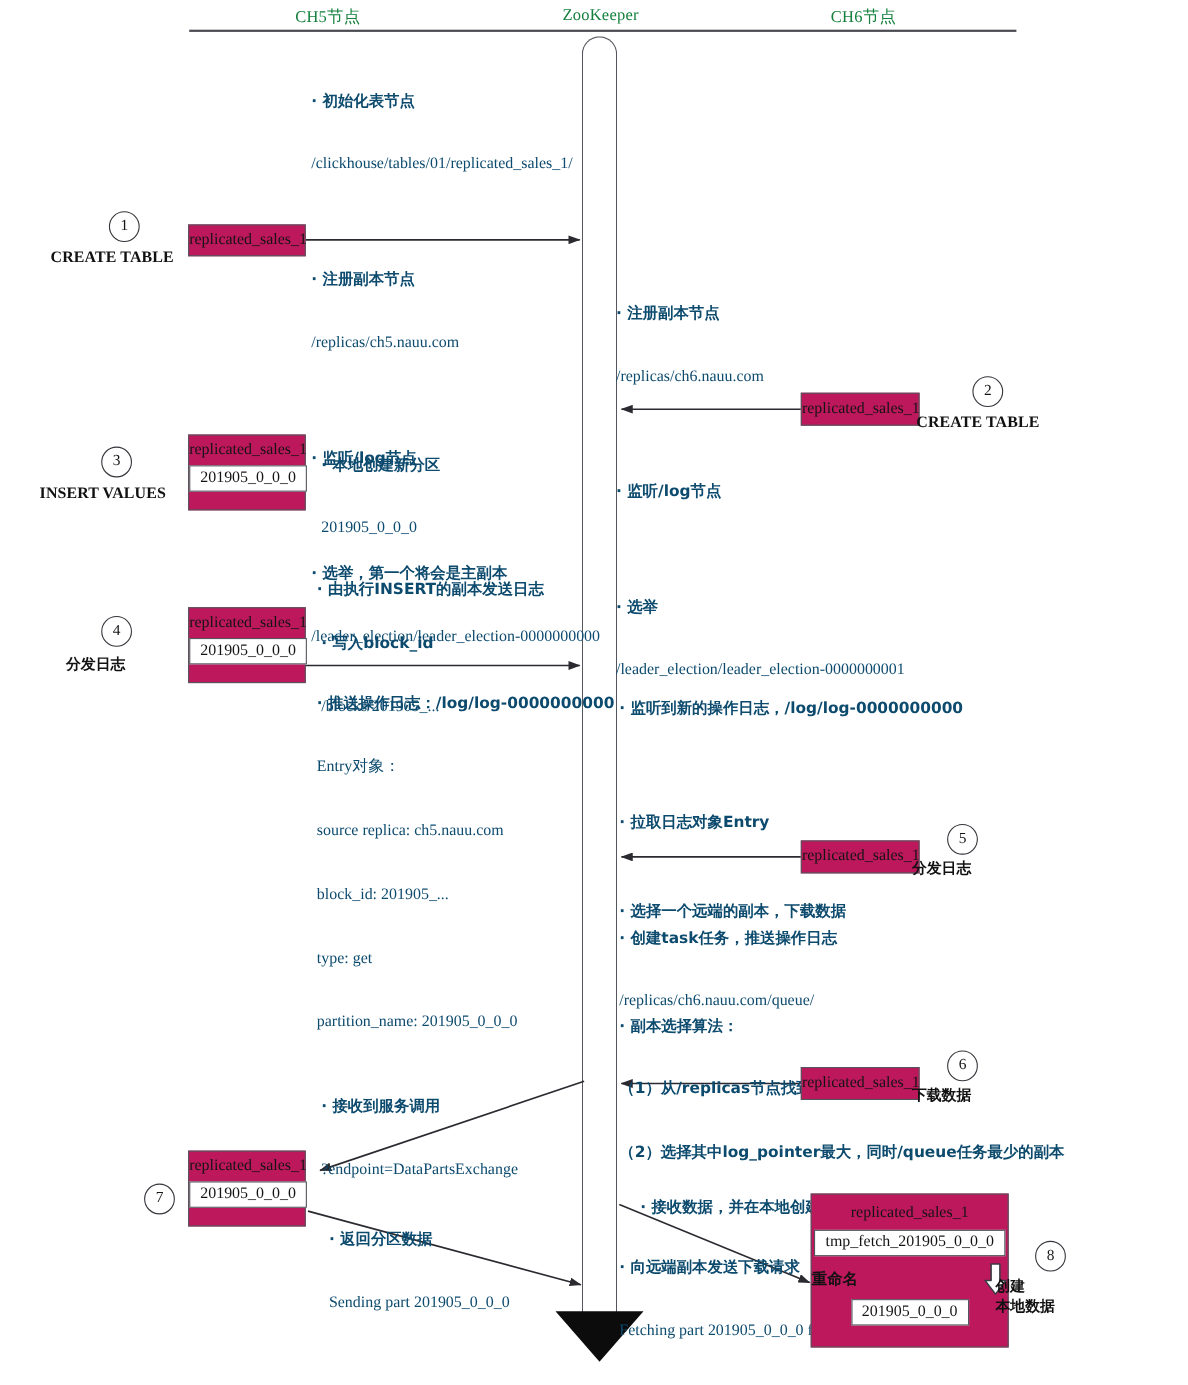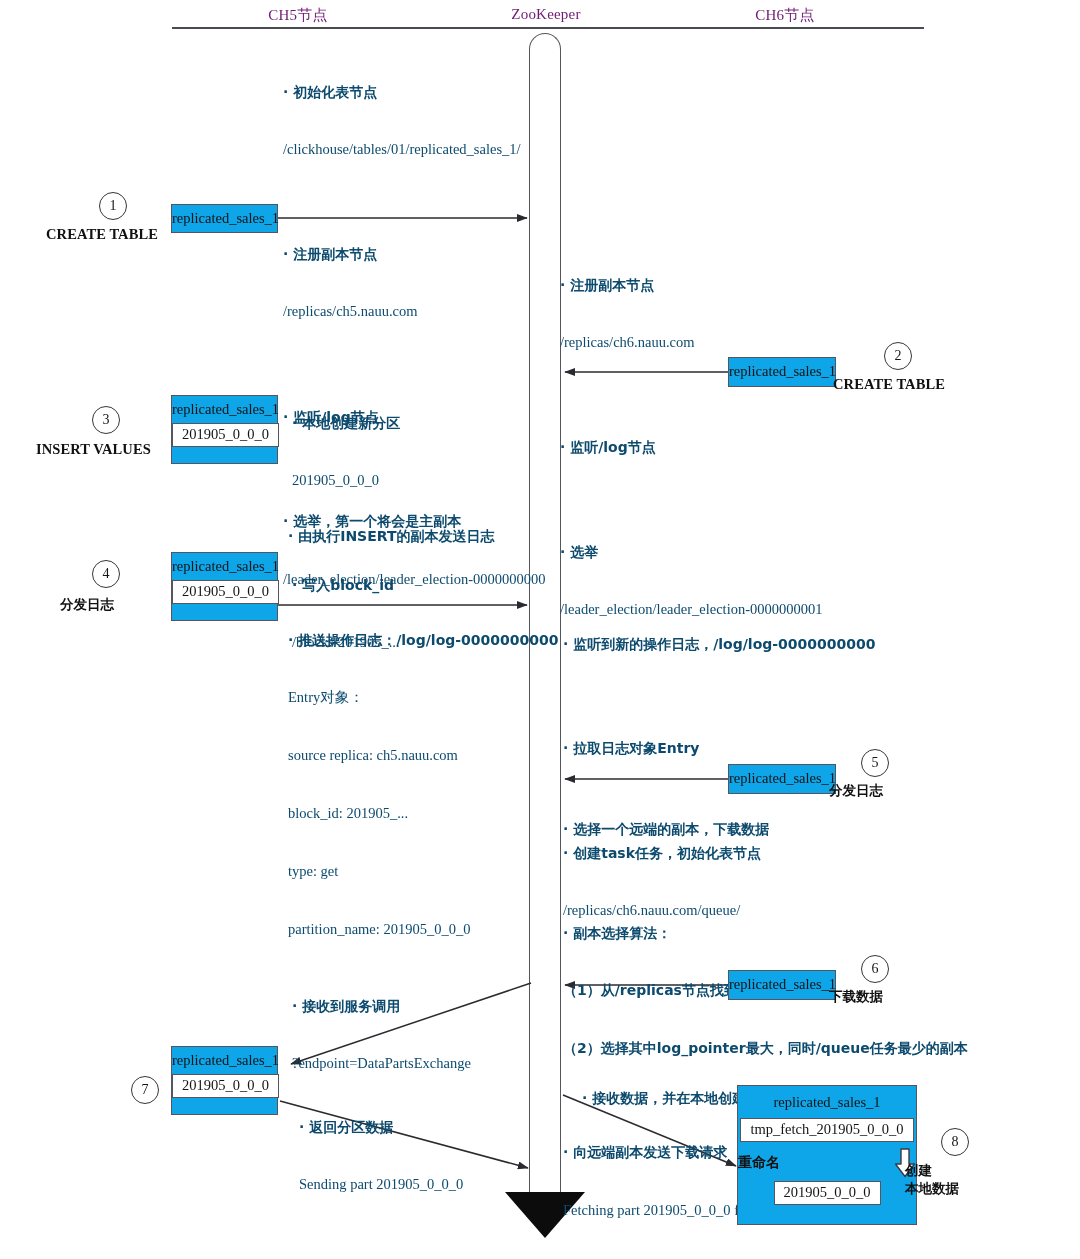--- a/index.html
+++ b/index.html
@@ -15,21 +15,21 @@
     font-family: "Liberation Serif", "DejaVu Serif", serif;
     color: #1a1a1a;
     overflow: hidden;
   }
 
   
   .col-title {
     position: absolute;
     font-size: 15px;
     font-weight: 400;
-    color: #701a75;
+    color: #15803d;
     text-align: center;
     white-space: nowrap;
     letter-spacing: .2px;
   }
   .header-rule {
     position: absolute;
     left: 172px;
     top: 27px;
     width: 752px;
     height: 0;
@@ -78,21 +78,21 @@
     font-family: "Liberation Serif", "DejaVu Serif", serif;
     font-size: 14.5px;
   }
   .tline { display: block; white-space: pre; }
   .gap { display: block; height: 9px; }
 
   
   .node-box {
     position: absolute;
     border: 1.6px solid #55555d;
-    background: #0ea5e9;
+    background: #be185d;
     box-sizing: border-box;
     text-align: center;
     font-size: 14.5px;
     color: #141414;
   }
   .node-box .title {
     display: block;
     padding-top: 5px;
     white-space: nowrap;
   }
@@ -262,21 +262,21 @@
   <div class="node-box" style="left:171px; top:552px; width:107px; height:69px;">
     <span class="title">replicated_sales_1</span>
     <div class="part-box" style="margin-top:5px;">201905_0_0_0</div>
   </div>
 
   <div class="tblock" style="left:563px; top:596px;">
     <span class="tline cn">· 监听到新的操作日志，/log/log-0000000000</span>
     <span class="gap"></span>
     <span class="tline cn">· 拉取日志对象Entry</span>
     <span class="gap"></span>
-    <span class="tline cn">· 创建task任务，初始化表节点</span>
+    <span class="tline cn">· 创建task任务，推送操作日志</span>
     <span class="tline mono">/replicas/ch6.nauu.com/queue/</span>
     <span class="gap"></span>
   </div>
 
   <div class="node-box" style="left:728px; top:764px; width:108px; height:30px;">
     <span class="title">replicated_sales_1</span>
   </div>
   <div class="step-circle" style="left:861px; top:749px;">5</div>
   <div class="step-label" style="left:829px; top:782px; width:92px;">分发日志</div>
 

